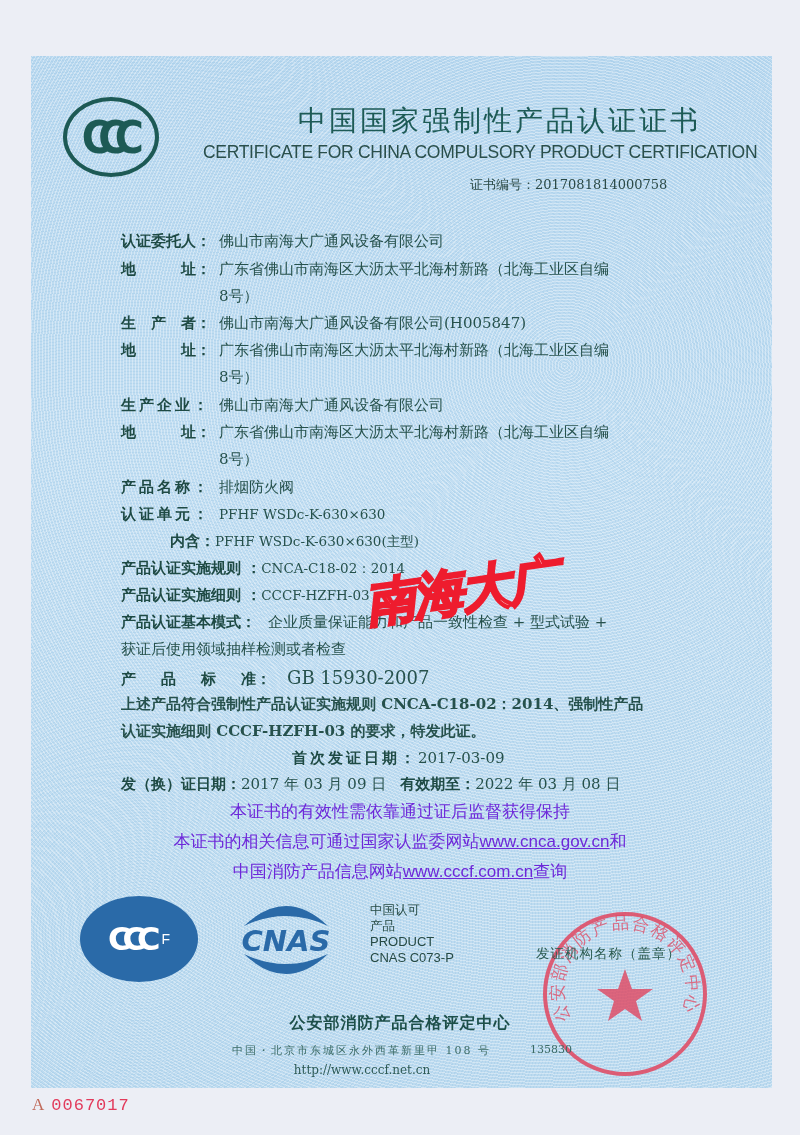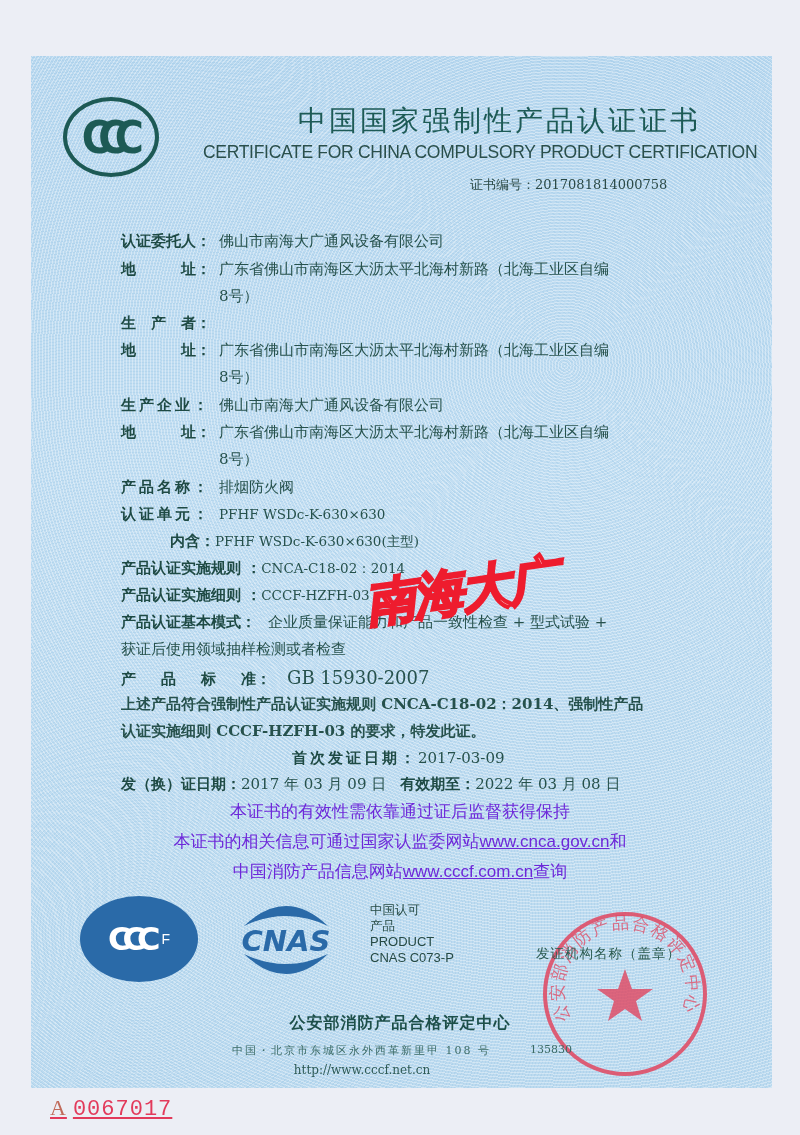--- a/index.html
+++ b/index.html
@@ -55,21 +55,21 @@
   .cnas-text {
     left: 370px; top: 902px; font-size: 12.5px; color: #264a44; line-height: 16px;
   }
   .cnas-text .en { font-family: "Liberation Sans", sans-serif; font-size: 13px; }
   .seal { left: 540px; top: 909px; width: 170px; height: 170px; }
   .seal-label { left: 536px; top: 945px; font-size: 13.5px; color: #2b5a4f; letter-spacing: 1px; }
   .org-name { left: 0; width: 800px; top: 1013px; text-align: center; font-family: "DejaVu Sans", sans-serif; font-weight: bold; font-size: 16px; color: #1d4f49; letter-spacing: 1px; }
   .org-addr { left: 232px; top: 1043px; font-size: 11px; color: #3b6b66; letter-spacing: 2px; }
   .org-zip { left: 530px; top: 1043px; font-size: 11px; color: #3b6b66; }
   .org-url { left: 0; width: 724px; top: 1063px; text-align: center; font-size: 12px; color: #2d5a55; }
-  .serial { left: 50px; top: 1095px; font-family: "Liberation Mono", monospace; font-size: 22px; color: #e23a5b; letter-spacing: 1px; text-decoration: underline; }
+  .serial { left: 32px; top: 1095px; font-family: "Liberation Mono", monospace; font-size: 17px; color: #e23a5b; letter-spacing: 1px; }
   .serial .pre { color: #c06a5a; font-family: "Liberation Serif", serif; margin-right: 6px; }
   .brand-stamp {
     left: 365px; top: 558px; font-family: "DejaVu Sans", sans-serif; font-size: 50px; font-weight: bold;
     color: #fff; -webkit-text-stroke: 2.5px #ee1c2e; transform: rotate(-8deg); letter-spacing: -2px;
     font-style: italic;
   }
 </style>
 </head>
 <body>
 
@@ -91,21 +91,21 @@
         <span>址：</span>
       </span></span><span class="val">广东省佛山市南海区大沥太平北海村新路（北海工业区自编</span>
 </div>
 <div class="row" style="top:258px; left:219px"><span class="val">8号）</span></div>
 
 <div class="row" style="top:285px">
   <span class="lbl lbl-w"><span class="spread">
         <span>生</span>
         <span>产</span>
         <span>者：</span>
-      </span></span>
+      </span></span><span class="val">佛山市南海大广通风设备有限公司(H005847)</span>
 </div>
 <div class="row" style="top:312px">
   <span class="lbl lbl-w"><span class="spread">
         <span>地</span>
         <span>址：</span>
       </span></span><span class="val">广东省佛山市南海区大沥太平北海村新路（北海工业区自编</span>
 </div>
 <div class="row" style="top:339px; left:219px"><span class="val">8号）</span></div>
 
 <div class="row" style="top:367px">

